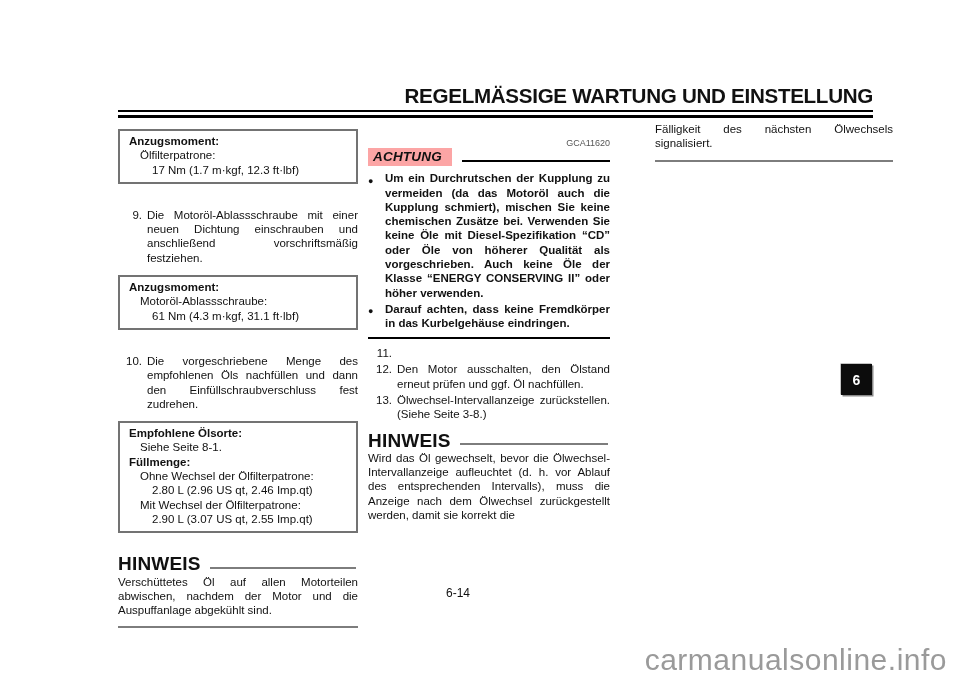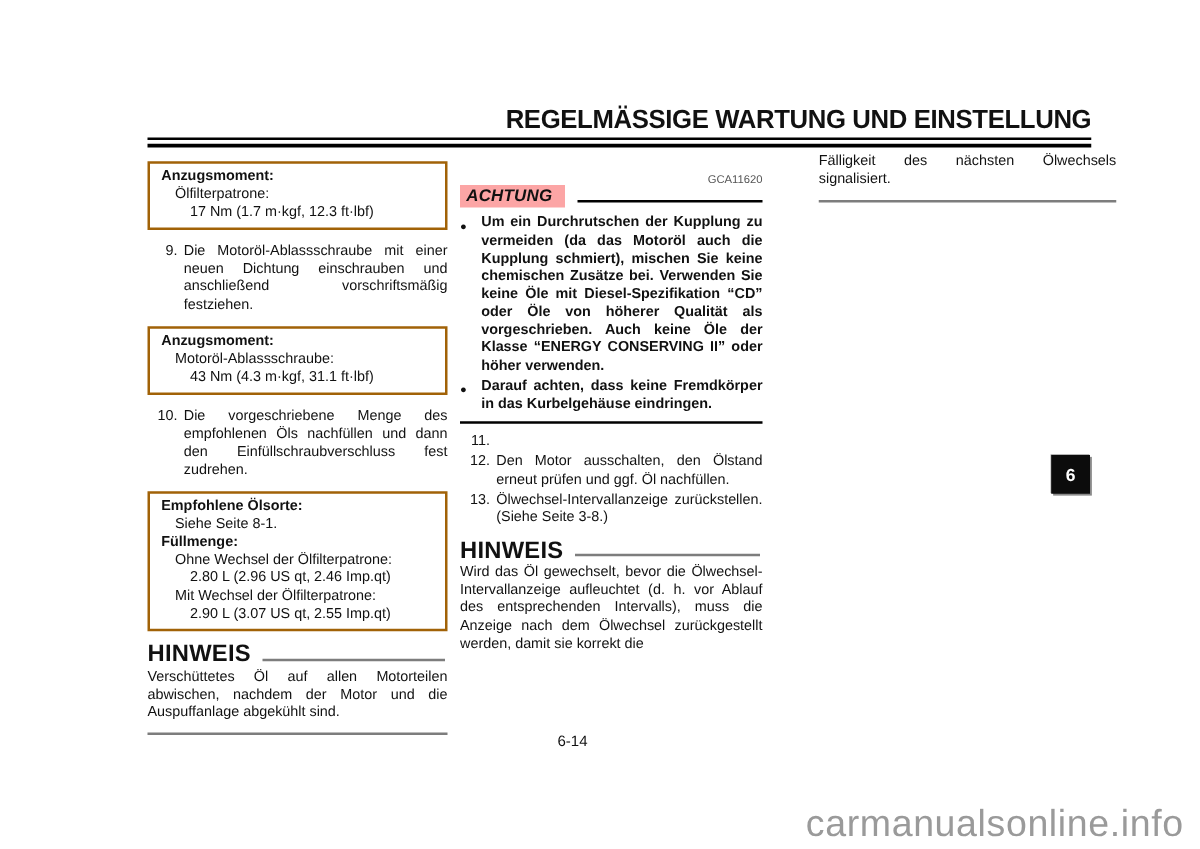--- a/index.html
+++ b/index.html
@@ -35,23 +35,23 @@
   
   .col { position: absolute; font-size: 11.5px; line-height: 14.3px; }
   .col-left  { left: 118px; top: 129px; width: 240px; }
   .col-mid   { left: 368px; top: 136px; width: 242px; }
   .col-right { left: 655px; top: 122px; width: 238px; }
 
   p, .para { margin: 0; text-align: justify; hyphens: auto; }
 
   
   .spec-box {
-    border: 2px solid #a16207;
+    border: 2px solid #737373;
     padding: 3px 6px 5px 9px;
-    margin-bottom: 10px;
+    margin-bottom: 24px;
   }
   .box-heading { font-weight: bold; }
   .indent-1 { padding-left: 11px; }
   .indent-2 { padding-left: 23px; }
 
   
   .step { display: flex; margin-bottom: 10px; }
   .step-num { flex: none; width: 24px; text-align: right; margin-right: 5px; }
   .step-text { flex: 1; text-align: justify; hyphens: auto; }
   .steps-tight .step { margin-bottom: 2px; }
@@ -129,21 +129,21 @@
     </div>
 
     <div class="step">
       <span class="step-num">9.</span>
       <span class="step-text">Die Motoröl-Ablassschraube mit einer neuen Dichtung einschrauben und anschließend vorschriftsmäßig festziehen.</span>
     </div>
 
     <div class="spec-box">
       <div class="box-heading">Anzugsmoment:</div>
       <div class="indent-1">Motoröl-Ablassschraube:</div>
-      <div class="indent-2">43 Nm (4.3 m·kgf, 31.1 ft·lbf)</div>
+      <div class="indent-2">61 Nm (4.3 m·kgf, 31.1 ft·lbf)</div>
     </div>
 
     <div class="step">
       <span class="step-num">10.</span>
       <span class="step-text">Die vorgeschriebene Menge des empfohlenen Öls nachfüllen und dann den Einfüllschraubverschluss fest zudrehen.</span>
     </div>
 
     <div class="spec-box">
       <div class="box-heading">Empfohlene Ölsorte:</div>
       <div class="indent-1">Siehe Seite 8-1.</div>

